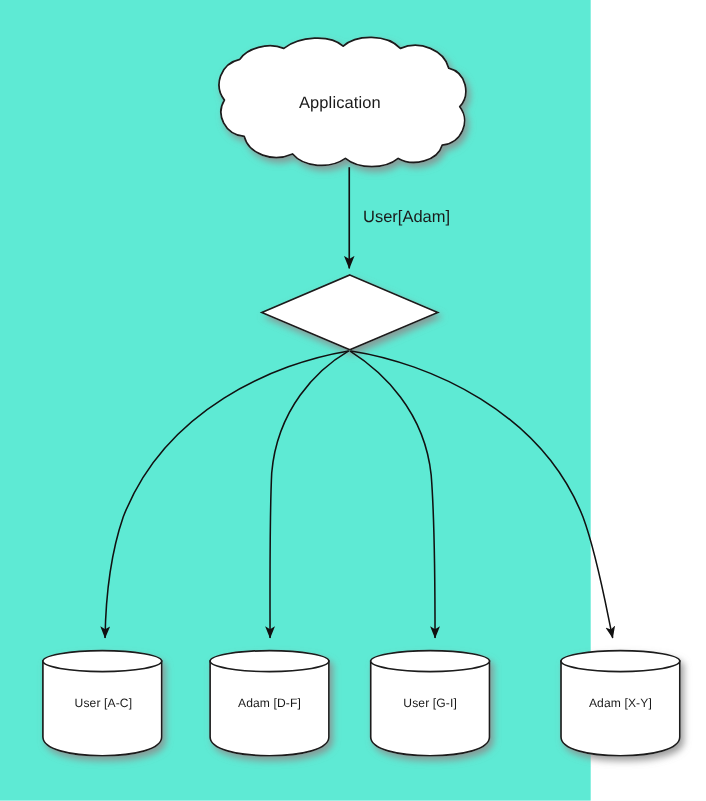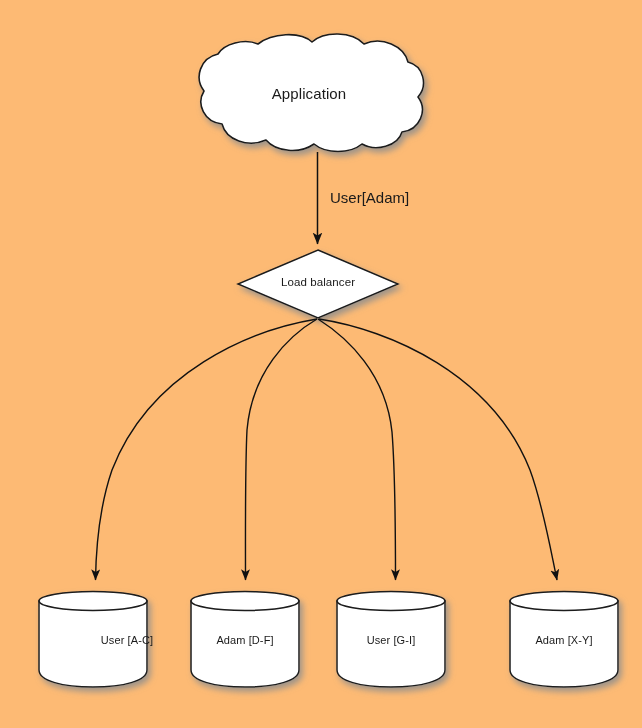--- a/index.html
+++ b/index.html
@@ -8,23 +8,23 @@
     background: #ffffff;
   }
   body {
     width: 642px;
     height: 728px;
     font-family: "Liberation Sans", sans-serif;
     overflow: hidden;
   }
   #diagram-canvas {
     position: relative;
-    width: 642px;
+    width: 537px;
     height: 728px;
-    background: #fdba74;
+    background: #5eead4;
   }
   #diagram-svg {
     position: absolute;
     top: 0;
     left: 0;
     width: 642px;
     height: 728px;
     display: block;
   }
   .node-label {
@@ -57,21 +57,21 @@
     font-size: 15px;
     color: #1a1a1a;
     white-space: nowrap;
     font-family: "Liberation Sans", sans-serif;
   }
   .label-db {
     font-size: 11px;
     letter-spacing: 0.1px;
     width: 110px;
   }
-  .label-db-1 { left: 39px;  top: 634px; padding-left: 33px; }
+  .label-db-1 { left: 39px;  top: 634px; }
   .label-db-2 { left: 190px; top: 634px; }
   .label-db-3 { left: 336px; top: 634px; }
   .label-db-4 { left: 509px; top: 634px; }
 </style>
 </head>
 <body>
 
 <div id="diagram-canvas">
 
   <svg id="diagram-svg" viewBox="0 0 642 728" xmlns="http://www.w3.org/2000/svg">
@@ -142,21 +142,20 @@
     <g>
       <g filter="url(#softshadow)">
         <path d="M 510 601 L 510 670 C 510 681, 534 687, 564 687 C 594 687, 618 681, 618 670 L 618 601 Z" fill="#ffffff" stroke="#1a1a1a" stroke-width="1.5"></path>
         <ellipse cx="564" cy="601" rx="54" ry="9.5" fill="#ffffff" stroke="#1a1a1a" stroke-width="1.5"></ellipse>
       </g>
     </g>
   </svg>
 
   <div class="node-label label-application">Application</div>
 
-  <div class="node-label label-loadbalancer">Load balancer</div>
 
   <div class="label-edge">User[Adam]</div>
 
   <div class="node-label label-db label-db-1">User [A-C]</div>
 
   <div class="node-label label-db label-db-2">Adam [D-F]</div>
 
   <div class="node-label label-db label-db-3">User [G-I]</div>
 
   <div class="node-label label-db label-db-4">Adam [X-Y]</div>

